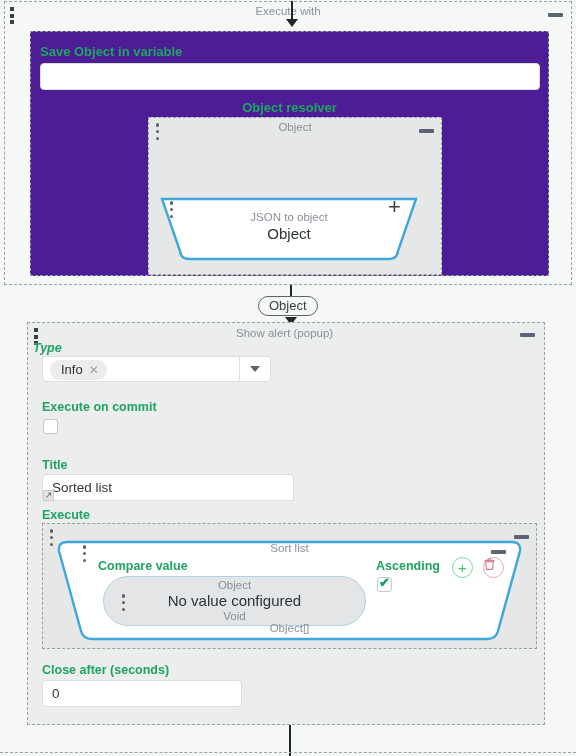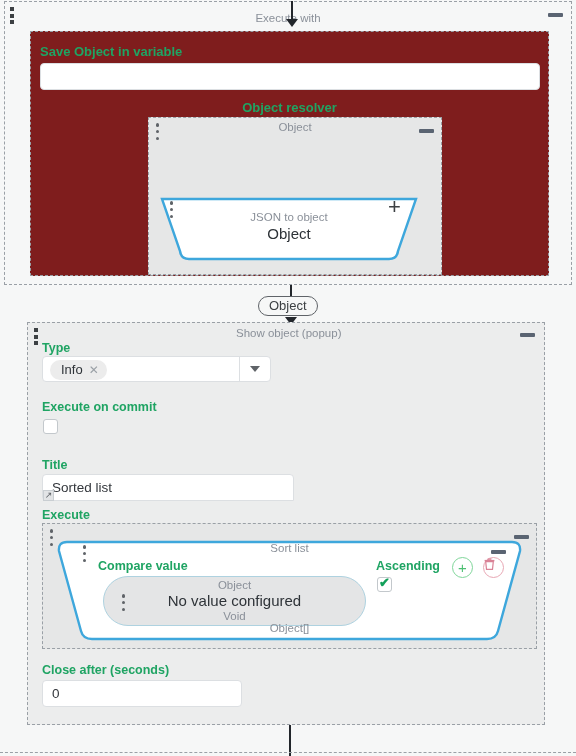--- a/index.html
+++ b/index.html
@@ -184,28 +184,28 @@
 <body>
 
 <div class="dash" style="position:absolute;left:4px;top:1px;width:568px;height:284px;background:#f6f7f7;">
 
   <div class="handle" style="left:4px;top:5px;">
     <i></i>
       <i></i>
       <i></i>
   </div>
 
-  <div class="cap cap-c" style="left:0;top:10px;width:100%;">Execute with</div>
+  <div class="cap cap-c" style="left:0;top:3px;width:100%;">Execute with</div>
 
   <div class="minus" style="right:8px;top:11px;"></div>
 
   <div class="vline" style="left:286px;top:-1px;height:18px;"></div>
   <div class="arrow" style="left:281px;top:17px;"></div>
 
-  <div class="dash" style="position:absolute;left:25px;top:29px;width:519px;height:245px;background:#7f1d1d;">
+  <div class="dash" style="position:absolute;left:25px;top:29px;width:519px;height:245px;background:#4c1d95;">
 
     <div class="glabel big" style="left:9px;top:12px;">Save Object in variable</div>
 
     <input class="field" style="left: 9px; top: 31px; width: 500px; height: 27px;" value="">
 
     <div style="position:absolute;left:0;top:68px;width:100%;height:175px;">
 
       <div class="glabel big" style="left:0;top:0;width:100%;text-align:center;">Object resolver</div>
 
       <div class="dash" style="position:absolute;left:117px;top:17px;width:294px;height:158px;background:#e6e7e7;">
@@ -246,24 +246,24 @@
   <div class="arrow" style="left:285px;top:32px;"></div>
 </div>
 
 <div class="dash" style="position:absolute;left:27px;top:322px;width:518px;height:403px;background:#eceded;">
 
   <div class="handle" style="left:5px;top:5px;">
     <i></i>
       <i></i>
       <i></i>
   </div>
-  <div class="cap" style="left:208px;top:4px;">Show object (popup)</div>
+  <div class="cap" style="left:208px;top:4px;">Show alert (popup)</div>
   <div class="minus" style="right:9px;top:10px;"></div>
 
-  <div class="glabel" style="left:14px;top:18px;">Type</div>
+  <div class="glabel" style="left:5px;top:18px;font-style:italic;">Type</div>
   <div style="position:absolute;left:14px;top:33px;width:229px;height:26px;background:#fff;border:1px solid #dcdfe2;border-radius:4px;">
     <div class="chip" style="left:7px;top:3px;">
       <span>Info</span>
       <span class="x">✕</span>
     </div>
     <div class="selbtn" style="right:0;top:0;width:31px;height:100%;">
       <span class="caret"></span>
     </div>
   </div>
 

